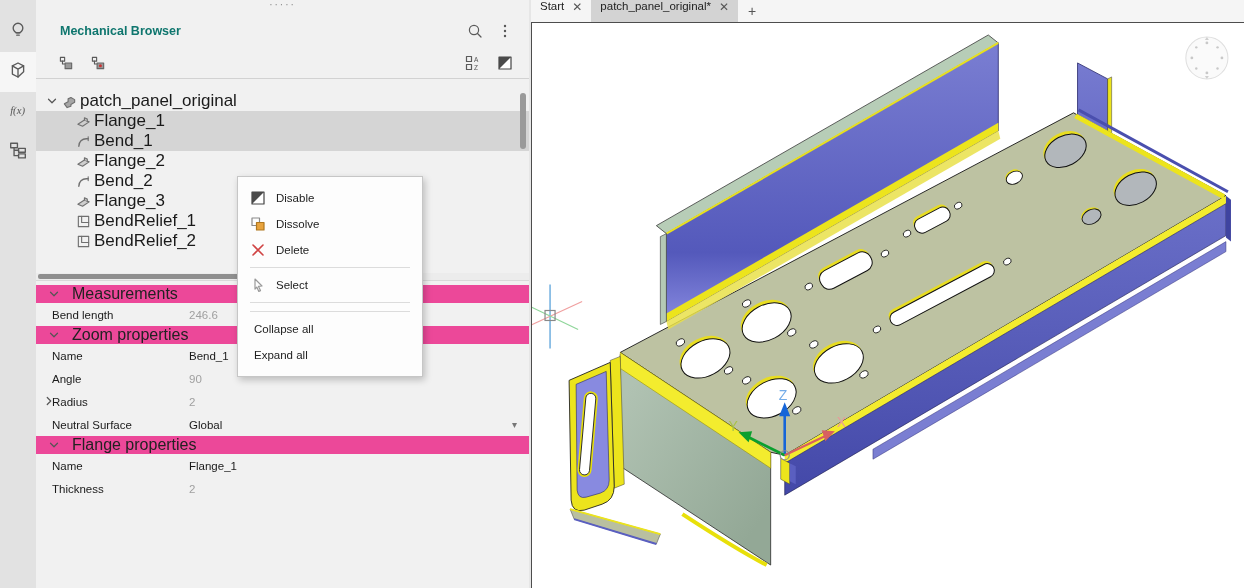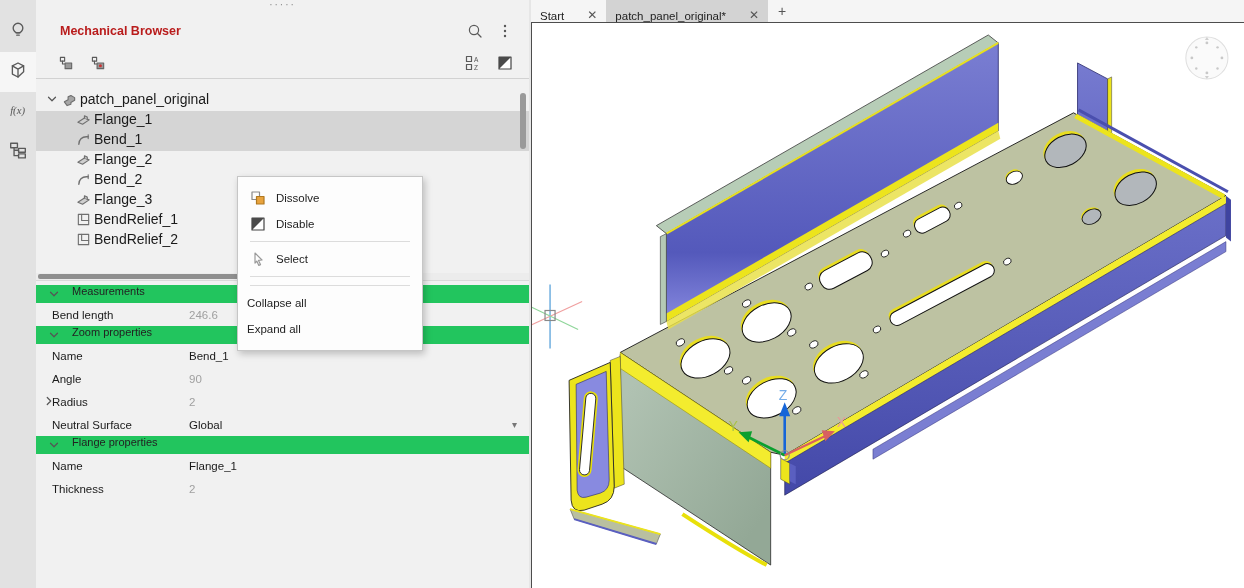--- a/index.html
+++ b/index.html
@@ -6,64 +6,64 @@
   body{width:1244px;height:588px;display:flex;overflow:hidden;background:#fff;
        font-family:"Liberation Sans",sans-serif;-webkit-font-smoothing:antialiased}
   
   .rail{width:36px;background:#e2e2e2;display:flex;flex-direction:column;padding-top:12px;box-sizing:border-box}
   .rail-item{height:40px;display:flex;align-items:center;justify-content:center;cursor:pointer}
   .rail-item.active{background:#f6f6f6}
   
   .panel{width:495px;background:#f1f1f1;position:relative;box-sizing:border-box;border-right:2px solid #e6e6e6}
   .drag-dots{position:absolute;top:0;left:0;right:0;text-align:center;font-size:10px;color:#8a8a8a;letter-spacing:2px;line-height:10px}
   .panel-header{display:flex;align-items:center;height:34px;margin-top:14px;padding:0 14px 0 24px}
-  .panel-title{flex:1;font-size:12.5px;font-weight:bold;color:#b91c1c}
+  .panel-title{flex:1;font-size:12.5px;font-weight:bold;color:#0f766e}
   .hdr-icon{width:20px;height:20px;display:flex;align-items:center;justify-content:center;margin-left:10px;cursor:pointer}
   .panel-toolbar{display:flex;align-items:center;height:30px;padding:0 14px 0 20px;border-bottom:1px solid #d2d2d2}
   .tb-icon{width:20px;height:20px;display:flex;align-items:center;justify-content:center;margin-right:12px;cursor:pointer}
   .tb-spacer{flex:1}
   .tb-icon.right{margin-right:0;margin-left:12px}
   
   .tree{margin-top:12px;height:180px;position:relative;overflow:hidden}
-  .tree-row{height:20px;display:flex;align-items:flex-start;font-size:14px;color:#1a1a1a;cursor:pointer}
+  .tree-row{height:20px;display:flex;align-items:center;font-size:17px;color:#1a1a1a;cursor:pointer}
   .tree-row.selected{background:#d5d5d5}
   .tree-row .tchev{width:16px;height:16px;display:flex;align-items:center;justify-content:center;flex:none}
   .tree-row .ticon{width:18px;height:16px;display:flex;align-items:center;justify-content:center;flex:none}
   .tree-row .tlabel{margin-left:2px;white-space:nowrap}
   .lvl0{padding-left:8px}.lvl1{padding-left:24px}.lvl2{padding-left:38px}
   .vscroll{position:absolute;right:3px;top:0;width:6px;height:176px}
   .vscroll .thumb{position:absolute;top:2px;left:0;width:6px;height:56px;background:#9a9a9a;border-radius:3px}
   .hscroll{height:7px;margin-top:2px;background:#ececec;position:relative;border-bottom:1px solid #d9d9d9}
   .hscroll .thumb{position:absolute;left:2px;top:1px;height:5px;width:212px;background:#8f8f8f;border-radius:2px}
   
   .props{margin-top:4px}
-  .sec-header{height:18px;background:#22c55e;display:flex;font-size:11px;color:#222;padding-left:10px;cursor:pointer}
+  .sec-header{height:18px;background:#ec4899;display:flex;align-items:center;font-size:16px;color:#222;padding-left:10px;cursor:pointer}
   .sec-header .schev{width:16px;display:flex;align-items:center;justify-content:center}
   .sec-header .stitle{margin-left:10px}
   .prop-row{height:23px;display:flex;align-items:center;font-size:11.5px;position:relative}
   .prop-lead{position:absolute;left:6px;top:4px;width:14px;height:14px;display:flex;align-items:center;justify-content:center}
   .prop-label{width:137px;padding-left:16px;color:#1a1a1a;flex:none}
   .prop-value{color:#1a1a1a}
   .prop-value.muted{color:#a0a0a0}
   .prop-dd{margin-left:auto;margin-right:12px;color:#777;font-size:10px}
   
   .main{flex:1;display:flex;flex-direction:column;min-width:0}
   .tabbar{height:22px;background:#f5f5f5;display:flex;align-items:stretch;font-size:11.5px;color:#222}
-  .tab{display:flex;align-items:flex-end;padding:0 9px;gap:23px;cursor:pointer}
+  .tab{display:flex;align-items:flex-start;padding:0 9px;gap:8px;cursor:pointer}
   .tab.active{background:#d3d3d3;font-weight:normal}
   .tab-close{color:#555;font-size:12px;cursor:pointer}
   .tab-add{display:flex;align-items:center;padding:0 10px;color:#555;font-size:14px;cursor:pointer}
   .canvas{flex:1;position:relative;background:#fff;border-left:1.5px solid #4d4d4d;border-top:1.5px solid #4d4d4d;overflow:hidden}
   .canvas svg{position:absolute;left:0;top:0;width:100%;height:100%}
   
   .ctx{position:absolute;left:237px;top:176px;width:186px;background:#fdfdfd;border:1px solid #c6c6c6;
        box-shadow:2px 3px 7px rgba(0,0,0,.22);padding:8px 0;z-index:50;box-sizing:border-box}
   .ctx-item{height:26px;display:flex;align-items:center;font-size:11.5px;color:#222;cursor:pointer}
   .ctx-item .micon{width:20px;height:16px;margin:0 8px 0 10px;display:flex;align-items:center;justify-content:center;flex:none}
-  .ctx-item.noicon{padding-left:9px}
+  .ctx-item.noicon{padding-left:16px}
   .ctx-sep{height:9px;position:relative}
   .ctx-sep::after{content:"";position:absolute;left:12px;right:12px;top:4px;border-top:1px solid #dcdcdc}
 </style>
 </head>
 <body>
 
 <div class="rail" id="rail">
     <div class="rail-item">
       <span><svg width="18" height="18" viewBox="0 0 16 16" fill="none" stroke="#5a5a5a" stroke-width="1.2" stroke-linecap="round" stroke-linejoin="round">
           <circle cx="8" cy="6.3" r="4.3"></circle>
@@ -475,34 +475,42 @@
       <text x="304" y="405" font-size="14" fill="#e89a9a">X</text>
     </g>
   </svg>
   </div>
 </div>
 
 <div class="ctx" id="ctx">
     <div class="ctx-item">
       <span class="micon">
         <svg width="16" height="16" viewBox="0 0 16 16" fill="none" stroke="#5a5a5a" stroke-width="1.2" stroke-linecap="round" stroke-linejoin="round">
+          <rect x="2" y="2" width="12" height="12" fill="#fff" stroke="#444"></rect>
+          <path d="M2 14L14 2H2z" fill="#4a4a4a" stroke="none"></path>
+        </svg>
+      </span>
+      <span>Disable</span>
+    </div>
+    <div class="ctx-item">
+      <span class="micon">
+        <svg width="16" height="16" viewBox="0 0 16 16" fill="none" stroke="#5a5a5a" stroke-width="1.2" stroke-linecap="round" stroke-linejoin="round">
           <rect x="2" y="2" width="7.5" height="7.5" stroke="#8a8a8a"></rect>
           <rect x="6.5" y="6.5" width="7.5" height="7.5" fill="#e8a33d" stroke="#b07820"></rect>
         </svg>
       </span>
       <span>Dissolve</span>
     </div>
     <div class="ctx-item">
       <span class="micon">
         <svg width="16" height="16" viewBox="0 0 16 16" fill="none" stroke="#5a5a5a" stroke-width="1.2" stroke-linecap="round" stroke-linejoin="round">
-          <rect x="2" y="2" width="12" height="12" fill="#fff" stroke="#444"></rect>
-          <path d="M2 14L14 2H2z" fill="#4a4a4a" stroke="none"></path>
+          <path d="M3 3l10 10M13 3L3 13" stroke="#d04343" stroke-width="1.6"></path>
         </svg>
       </span>
-      <span>Disable</span>
+      <span>Delete</span>
     </div>
     <div class="ctx-sep"></div>
     <div class="ctx-item">
       <span class="micon">
         <svg width="16" height="16" viewBox="0 0 16 16" fill="none" stroke="#5a5a5a" stroke-width="1.2" stroke-linecap="round" stroke-linejoin="round">
           <path d="M5 2l7 7-3.5.4 2 4.2-1.7.8-2-4.3L5 12z" stroke="#9a9a9a"></path>
         </svg>
       </span>
       <span>Select</span>
     </div>

